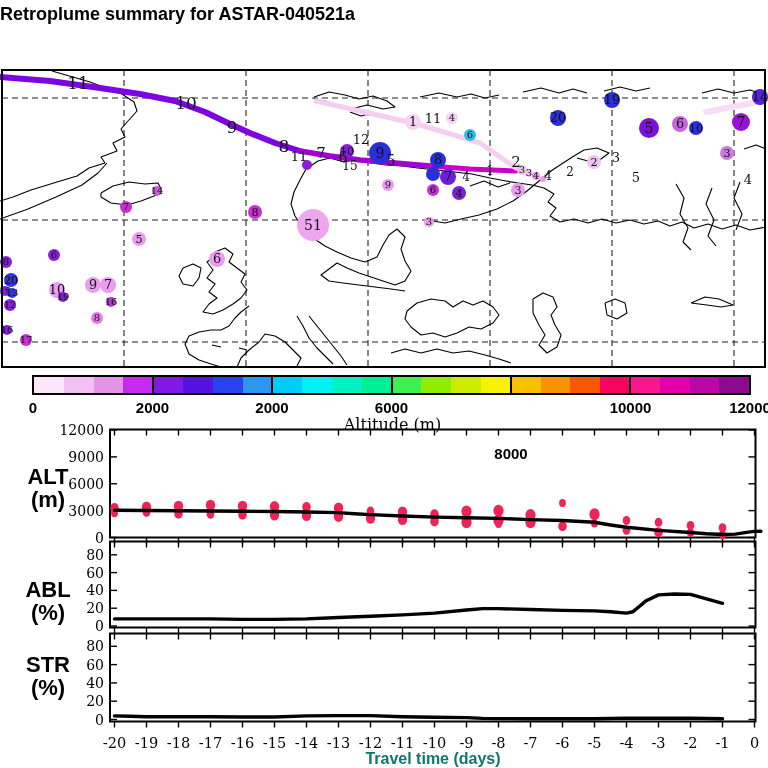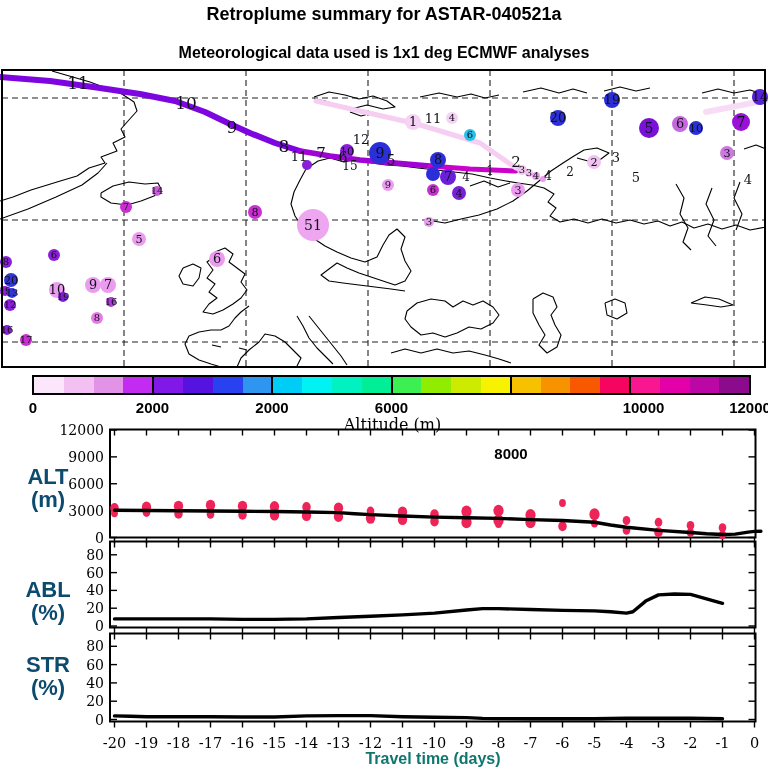--- a/index.html
+++ b/index.html
@@ -1,41 +1,40 @@
 <!DOCTYPE html>
 <html><head>
 <meta charset="utf-8">
 <style>
   html,body{margin:0;padding:0;background:#fff;}
   #screen{position:relative;width:768px;height:768px;background:#ffffff;overflow:hidden;
           font-family:"Liberation Sans",sans-serif;}
-  .title{position:absolute;left:0;width:768px;text-align:center;font-weight:bold;color:#000;white-space:pre;}
+  .title{position:absolute;left:0;width:768px;text-align:left;font-weight:bold;color:#000;white-space:pre;}
   #title1{top:4px;font-size:18px;}
   #title2{top:26px;font-size:16px;}
   #title3{top:44px;font-size:16px;}
   #map-svg{position:absolute;left:0;top:0;}
   #plots-svg{position:absolute;left:0;top:0;}
   #colorbar{position:absolute;left:32px;top:375px;width:719px;height:20px;display:flex;
             border:2px solid #000;box-sizing:border-box;}
   #colorbar .seg{flex:1 1 auto;height:100%;}
   .cb-div{position:absolute;top:-2px;width:2px;height:20px;background:#000;}
   .cb-tick{position:absolute;top:399px;transform:translateX(-50%);font-weight:bold;font-size:15px;color:#000;}
   #cb-title{position:absolute;left:35px;top:415px;width:715px;text-align:center;
             font-family:"DejaVu Serif",serif;font-size:16px;color:#000;}
   .panel-label{position:absolute;left:6px;width:84px;text-align:center;font-weight:bold;
-               font-size:22px;color:#0c4a6e;line-height:22px;}
+               font-size:22px;color:#000000;line-height:22px;}
   #xaxis-title{position:absolute;left:110px;top:750px;width:646px;text-align:center;
                font-weight:bold;font-size:16px;color:#0f766e;}
 </style>
 </head>
 <body>
 
 <div id="screen">
   <div class="title" id="title1">Retroplume summary for ASTAR-040521a</div>
-  <div class="title" id="title3">Meteorological data used is 1x1 deg ECMWF analyses</div>
 
   <svg id="map-svg" width="768" height="370" viewBox="0 0 768 370">
       <g>
         <line x1="124" y1="70" x2="124" y2="367" stroke="#222" stroke-width="1.1" stroke-dasharray="6,4"></line>
         <line x1="246" y1="70" x2="246" y2="367" stroke="#222" stroke-width="1.1" stroke-dasharray="6,4"></line>
         <line x1="368" y1="70" x2="368" y2="367" stroke="#222" stroke-width="1.1" stroke-dasharray="6,4"></line>
         <line x1="490" y1="70" x2="490" y2="367" stroke="#222" stroke-width="1.1" stroke-dasharray="6,4"></line>
         <line x1="612" y1="70" x2="612" y2="367" stroke="#222" stroke-width="1.1" stroke-dasharray="6,4"></line>
         <line x1="734" y1="70" x2="734" y2="367" stroke="#222" stroke-width="1.1" stroke-dasharray="6,4"></line>
         <line x1="2" y1="98" x2="765" y2="98" stroke="#222" stroke-width="1.1" stroke-dasharray="6,4"></line>
@@ -323,21 +322,21 @@
       <div class="cb-div" style="left: 356.5px;"></div>
       <div class="cb-div" style="left: 475.667px;"></div>
       <div class="cb-div" style="left: 594.833px;"></div>
     </div>
   <div id="cb-ticks">
       <div class="cb-tick" style="left: 33px;">0</div>
       <div class="cb-tick" style="left: 152.5px;">2000</div>
       <div class="cb-tick" style="left: 272px;">2000</div>
       <div class="cb-tick" style="left: 391.5px;">6000</div>
       <div class="cb-tick" style="left: 511px; margin-top: 46px;">8000</div>
-      <div class="cb-tick" style="left: 630.5px; margin-left: 13px;">10000</div>
+      <div class="cb-tick" style="left: 630.5px;">10000</div>
       <div class="cb-tick" style="left: 750px;">12000</div>
     </div>
   <div id="cb-title">Altitude (m)</div>
 
   <svg id="plots-svg" width="768" height="768" viewBox="0 0 768 768">
       <g>
         <rect x="110" y="429.5" width="645.5" height="108" fill="none" stroke="#000" stroke-width="2"></rect>
         <g stroke="#000" stroke-width="1.4">
           <line x1="114.5" y1="429.5" x2="114.5" y2="435.5"></line>
           <line x1="114.5" y1="537.5" x2="114.5" y2="543.5"></line>

